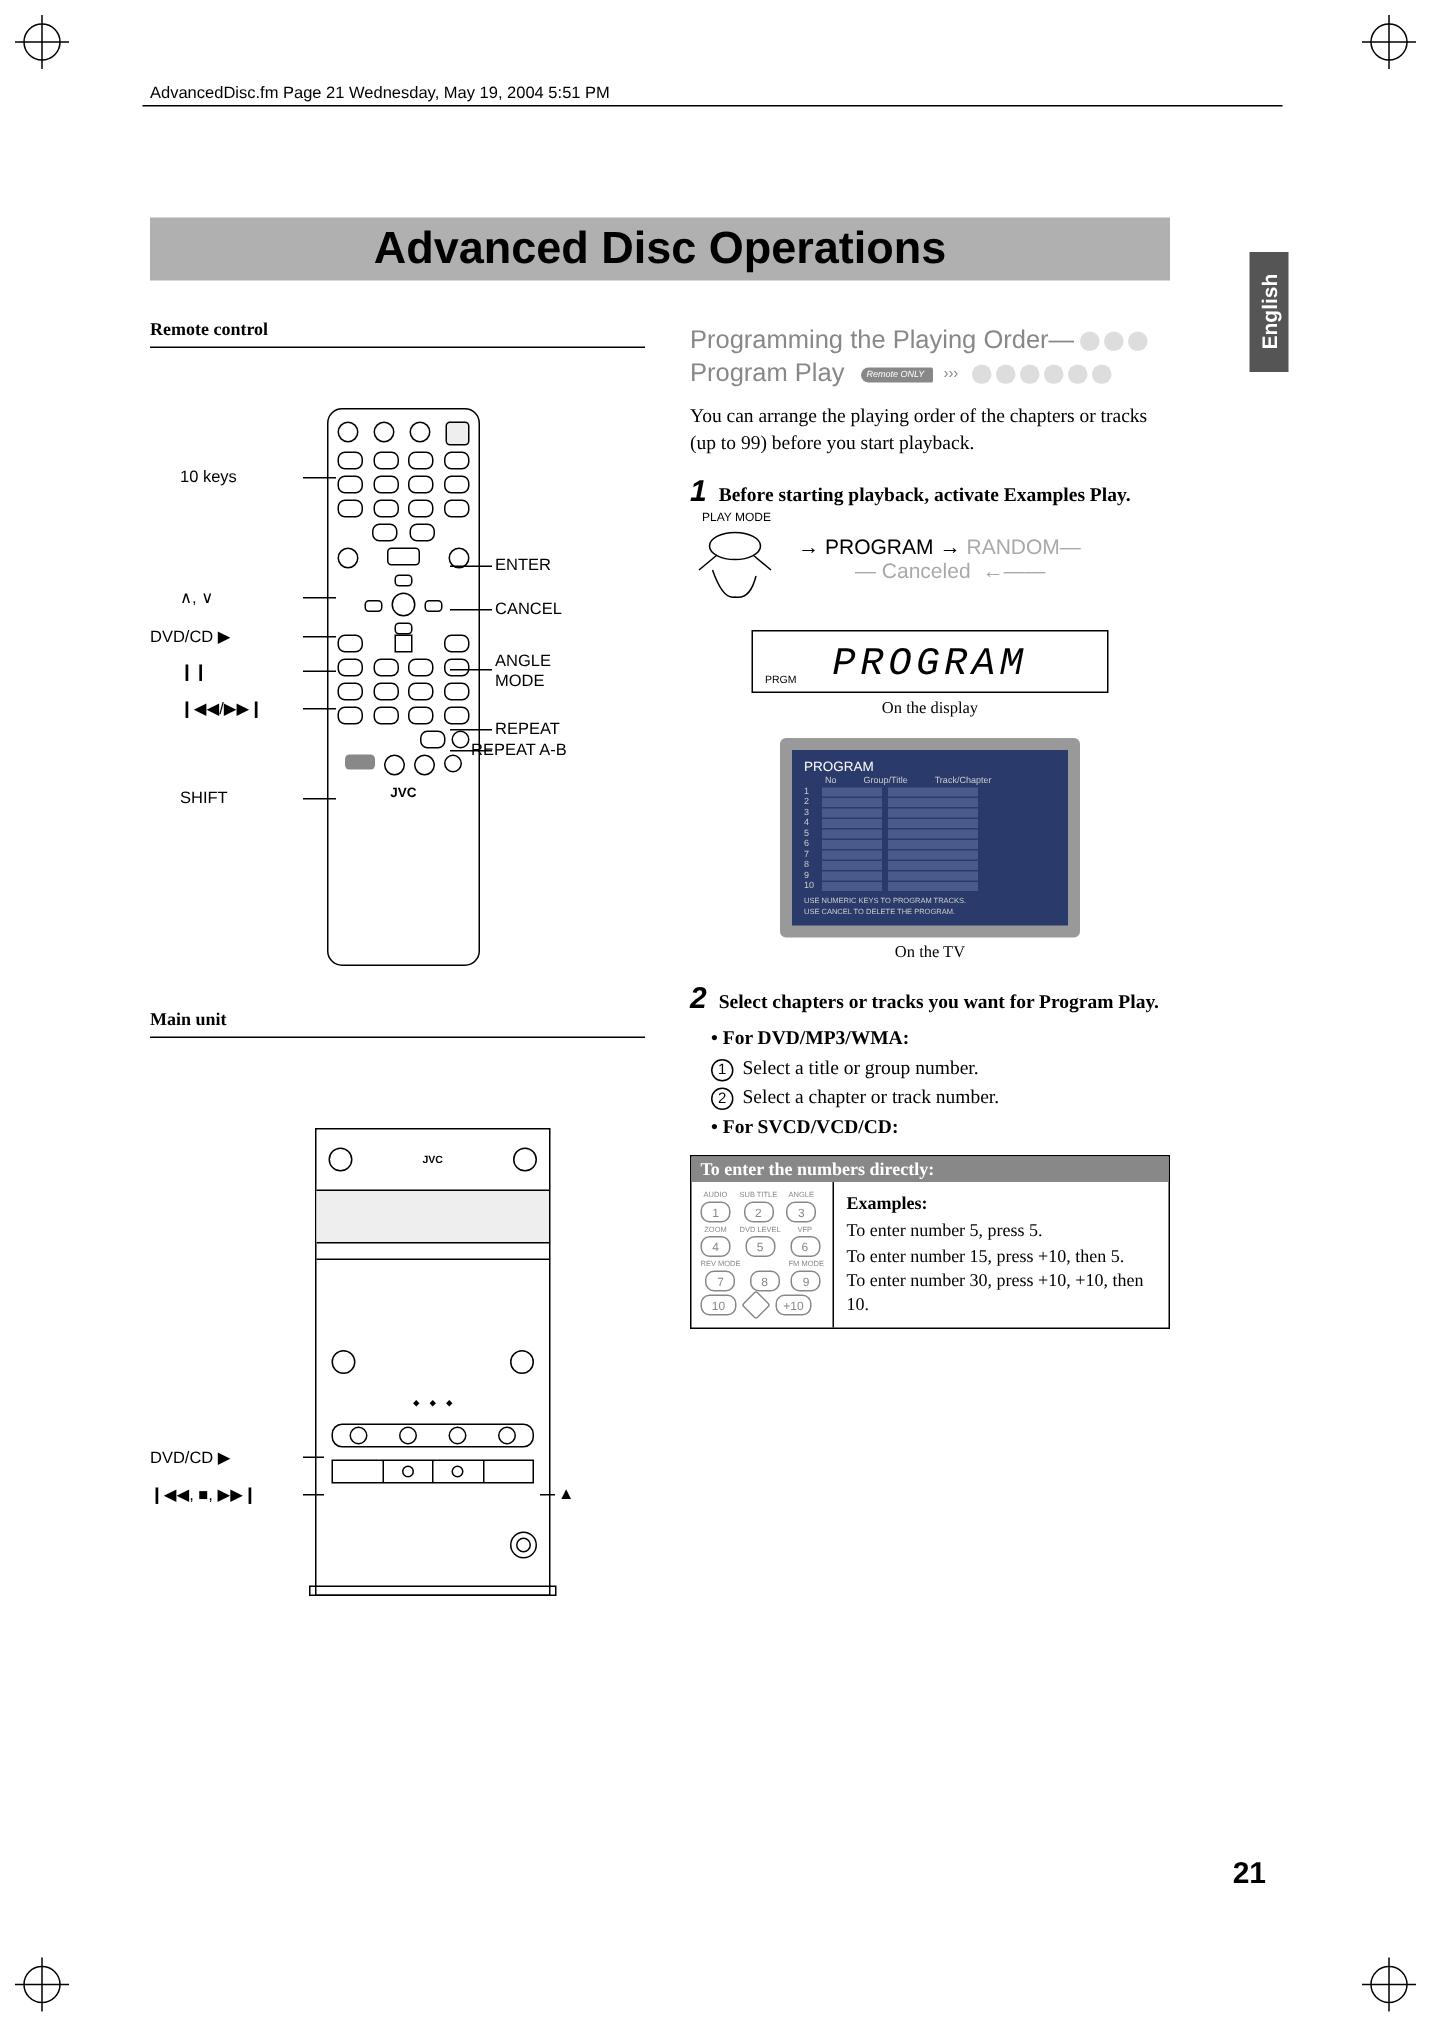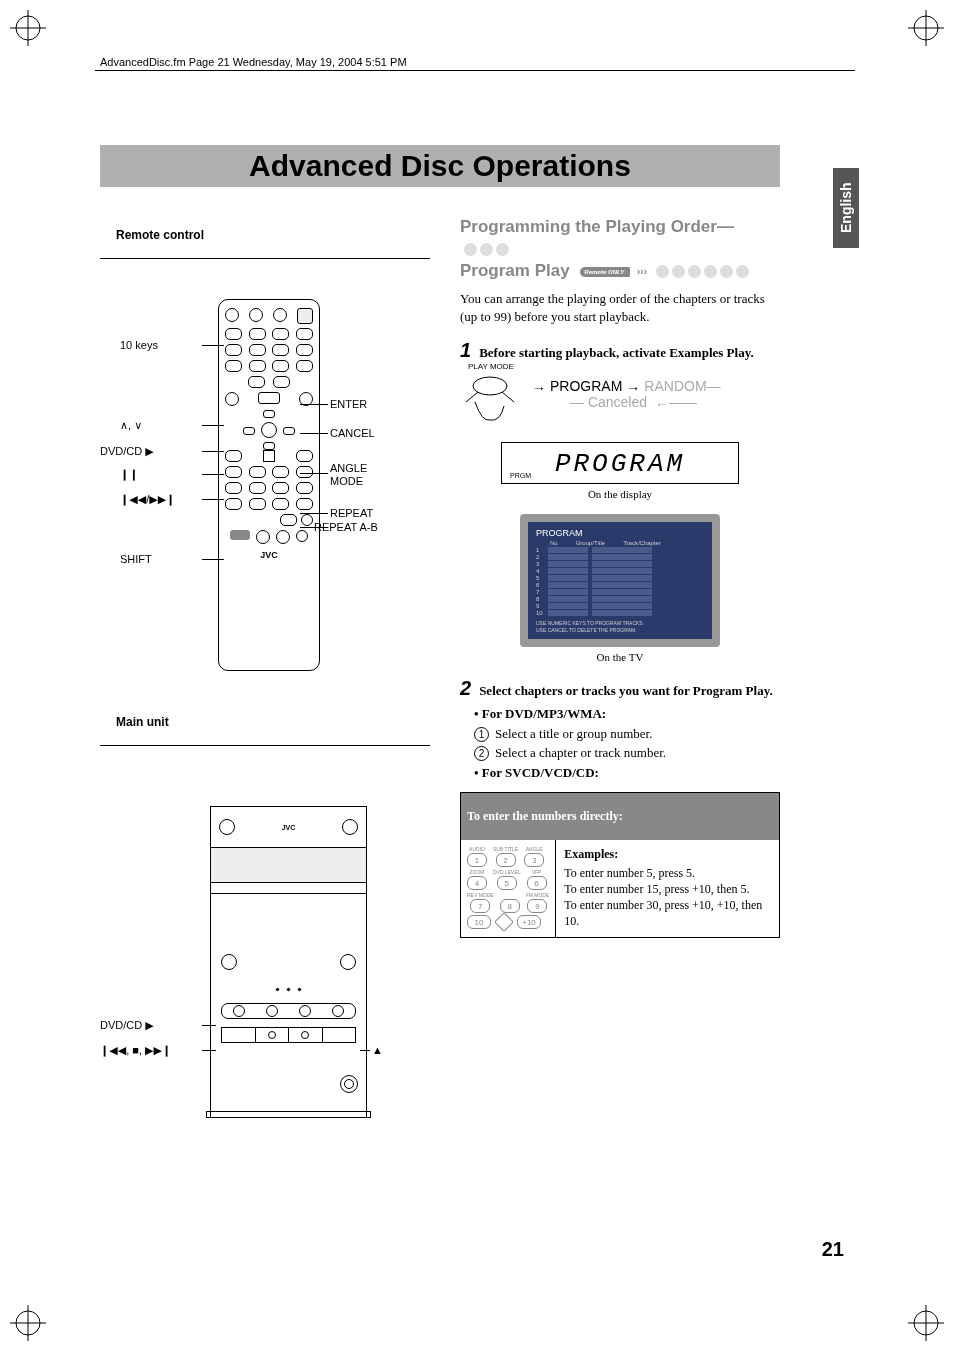--- a/index.html
+++ b/index.html
@@ -6,21 +6,21 @@
 .page { position:relative; width:954px; height:1351px; }
 .regmark { position:absolute; font-size:10px; }
 .regmark svg { display:block; }
 .header-line { position:absolute; top:56px; left:100px; font-size:11px; font-family:Arial,sans-serif; }
 .header-rule { position:absolute; top:70px; left:95px; width:760px; height:1px; background:#000; }
 .title-banner { position:absolute; top:145px; left:100px; width:680px; height:42px; background:#b0b0b0; display:flex; align-items:center; justify-content:center; }
 .title-banner span { font-family:Arial,sans-serif; font-weight:bold; font-size:30px; }
 .lang-tab { position:absolute; top:168px; right:95px; width:26px; height:80px; background:#555; color:#fff; font-family:Arial,sans-serif; font-weight:bold; font-size:14px; writing-mode:vertical-rl; transform:rotate(180deg); display:flex; align-items:center; justify-content:center; }
 .left-col { position:absolute; top:212px; left:100px; width:330px; }
 .right-col { position:absolute; top:216px; left:460px; width:320px; }
-.box-label { font-family:Liberation Sans, sans-serif; font-weight:bold; font-size:12px; margin:16px; }
+.box-label { font-family:Liberation Serif, serif; font-weight:bold; font-size:12px; margin:0; }
 .label-rule { border:none; border-top:1px solid #000; margin:4px 0 0 0; }
 .remote-area { position:relative; height:440px; }
 .remote-body { position:absolute; left:118px; top:40px; width:100px; height:370px; border:1px solid #000; border-radius:10px; }
 .remote-inner { padding:8px 6px; font-size:7px; }
 .btn-row { display:flex; justify-content:space-between; margin-bottom:4px; }
 .sbtn { width:15px; height:10px; border:1px solid #000; border-radius:5px; }
 .sbtn.round { width:12px; height:12px; border-radius:50%; }
 .sbtn.rect { width:20px; height:10px; border-radius:3px; }
 .btn-row.two { justify-content:center; gap:8px; }
 .dpad { position:relative; height:40px; display:flex; align-items:center; justify-content:center; }
@@ -43,21 +43,21 @@
 .mu-rows .dots > div { width:3px; height:3px; background:#000; transform:rotate(45deg); }
 .mu-rows .tray { height:14px; border:1px solid #000; border-radius:7px; display:flex; justify-content:space-around; align-items:center; margin-bottom:8px; }
 .mu-rows .tray > div { width:10px; height:10px; border:1px solid #000; border-radius:50%; }
 .mu-rows .bar { height:14px; border:1px solid #000; display:flex; }
 .mu-rows .bar > div { flex:1; border-right:1px solid #000; display:flex; align-items:center; justify-content:center; }
 .mu-rows .bar > div:last-child { border:none; }
 .mu-rows .bar .sc { width:6px; height:6px; border:1px solid #000; border-radius:50%; }
 .mu-base { position:absolute; bottom:-1px; left:-5px; right:-5px; height:5px; border:1px solid #000; }
 .mu-knob-big { position:absolute; right:8px; bottom:24px; width:16px; height:16px; border:1px solid #000; border-radius:50%; display:flex; align-items:center; justify-content:center; }
 .mu-knob-big::after { content:""; width:8px; height:8px; border:1px solid #000; border-radius:50%; }
-.section-title { font-family:Arial,sans-serif; font-weight:bold; font-size:17px; color:#888; line-height:1.3; position:relative; }
+.section-title { font-family:Arial,sans-serif; font-weight:normal; font-size:17px; color:#888; line-height:1.3; position:relative; }
 .dots-row { display:inline-flex; gap:3px; margin-left:4px; vertical-align:middle; }
 .dot { width:13px; height:13px; background:#ddd; border-radius:50%; }
 .remote-only-badge { display:inline-block; vertical-align:middle; margin-left:6px; padding:1px 6px 1px 4px; background:#888; color:#fff; font-size:6px; font-style:italic; border-radius:8px 2px 2px 8px; font-family:Arial; line-height:8px; }
 .sig { display:inline-block; vertical-align:middle; font-size:10px; color:#888; margin-left:2px; }
 .intro { font-size:13px; margin:8px 0 14px 0; line-height:1.35; }
 .step-num { font-family:Arial,sans-serif; font-weight:bold; font-style:italic; font-size:20px; margin-right:4px; }
 .step-text { font-weight:bold; font-size:13px; }
 .mode-diagram { margin:10px 0 6px 0; position:relative; height:62px; }
 .handpress { position:absolute; left:0; top:0; }
 .mode-label { position:absolute; left:8px; top:-10px; font-size:8px; font-family:Arial; text-align:center; }
@@ -75,21 +75,21 @@
 .tv-row { display:flex; align-items:center; gap:4px; margin:1px 0; }
 .tv-row .n { font-size:6px; width:8px; color:#ccc; }
 .tv-row .cell { height:6px; background:#4a5a8a; }
 .tv-row .cell.a { width:40px; }
 .tv-row .cell.b { width:60px; }
 .tv-foot { font-size:5px; color:#ccc; margin-top:4px; line-height:1.3; }
 .sub-list { font-size:13px; line-height:1.5; margin:4px 0 0 14px; }
 .sub-list .b { font-weight:bold; }
 .circ-num { display:inline-block; width:13px; height:13px; border:1px solid #000; border-radius:50%; font-size:10px; line-height:13px; text-align:center; margin-right:6px; font-family:Arial; }
 .enter-box { border:1px solid #000; margin-top:10px; }
-.enter-header { background:#888; color:#fff; font-weight:bold; font-size:12px; padding:16px 6px; font-family:"Times New Roman"; }
+.enter-header { background:#888; color:#fff; font-weight:bold; font-size:12px; padding:1px 6px; font-family:"Times New Roman"; }
 .enter-body { display:flex; }
 .keypad-enter { padding:6px; }
 .kp-row { display:flex; gap:6px; margin-bottom:2px; }
 .kp-col { display:flex; flex-direction:column; align-items:center; }
 .kp-lbl { font-size:5px; font-family:Arial; color:#888; height:7px; }
 .kp-btn { width:18px; height:12px; border:1px solid #888; border-radius:6px; font-size:8px; color:#888; display:flex; align-items:center; justify-content:center; font-family:Arial; }
 .kp-btn.big { width:22px; }
 .kp-btn.diamond { border-radius:2px; transform:rotate(45deg); width:12px; height:12px; }
 .examples { border-left:1px solid #000; padding:6px 8px; font-size:12px; line-height:1.35; flex:1; }
 .examples .eh { font-weight:bold; margin-bottom:2px; }

